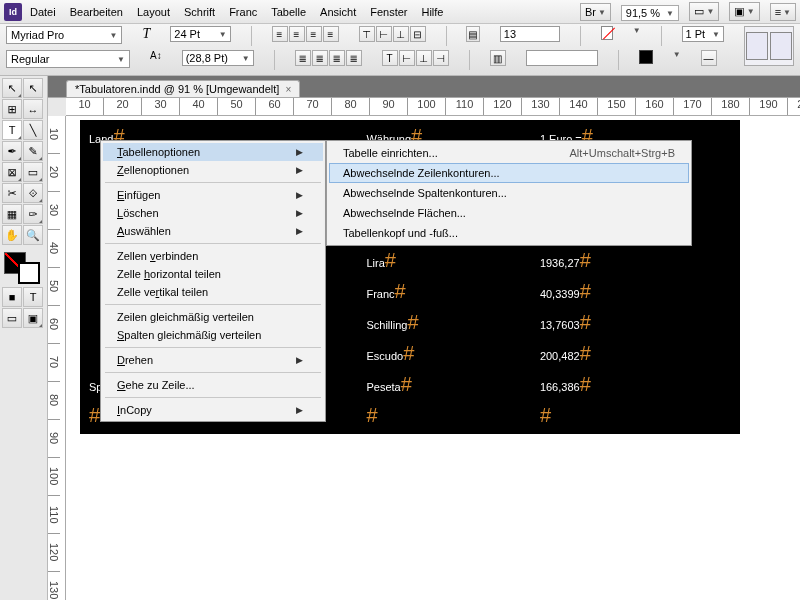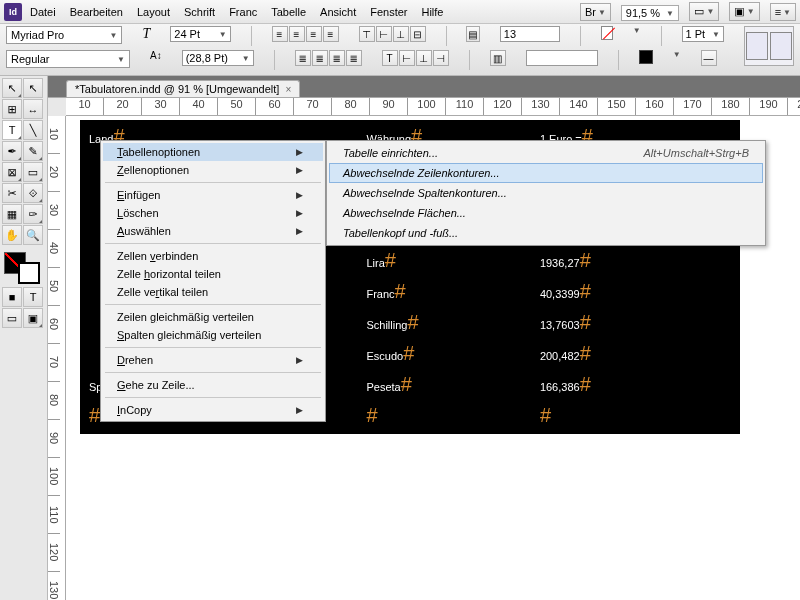--- a/index.html
+++ b/index.html
@@ -60,21 +60,21 @@
 .tbl td:nth-child(3){ width:180px; }
 .tbl tr.botrow td { height:34px; vertical-align:top; }
 
 .context-menu { position:absolute; top:140px; left:100px; width:226px; background:#f2f2f2; border:1px solid #9a9a9a; box-shadow:2px 2px 4px rgba(0,0,0,0.3); padding:2px; z-index:10; }
 .context-menu .item { padding:3px 20px 3px 14px; display:flex; justify-content:space-between; align-items:center; cursor:default; }
 .context-menu .item.hover { background:#c8dcf0;text-align:right; }
 .context-menu .sep { height:1px; background:#c8c8c8; margin:3px 2px; width:auto; }
 .context-menu .arrow { font-size:9px; color:#333; }
 .context-menu .u { text-decoration:underline; }
 
-.submenu { position:absolute; top:140px; left:326px; width:440px; background:#f2f2f2; border:1px solid #9a9a9a; box-shadow:2px 2px 4px rgba(0,0,0,0.3); padding:2px; z-index:11;font-style:italic; }
+.submenu { position:absolute; top:140px; left:326px; width:366px; background:#f2f2f2; border:1px solid #9a9a9a; box-shadow:2px 2px 4px rgba(0,0,0,0.3); padding:2px; z-index:11; }
 .submenu .item { padding:4px 14px; display:flex; justify-content:space-between; cursor:default; }
 .submenu .item.hl { background:#d4e6f7; border:1px solid #8ab4e0; padding:3px 13px; }
 .submenu .kb { color:#555; }
 </style>
 </head>
 <body>
 
 <div class="menubar">
   <div class="app-icon">Id</div>
   <div class="m"><span>Datei</span></div>

